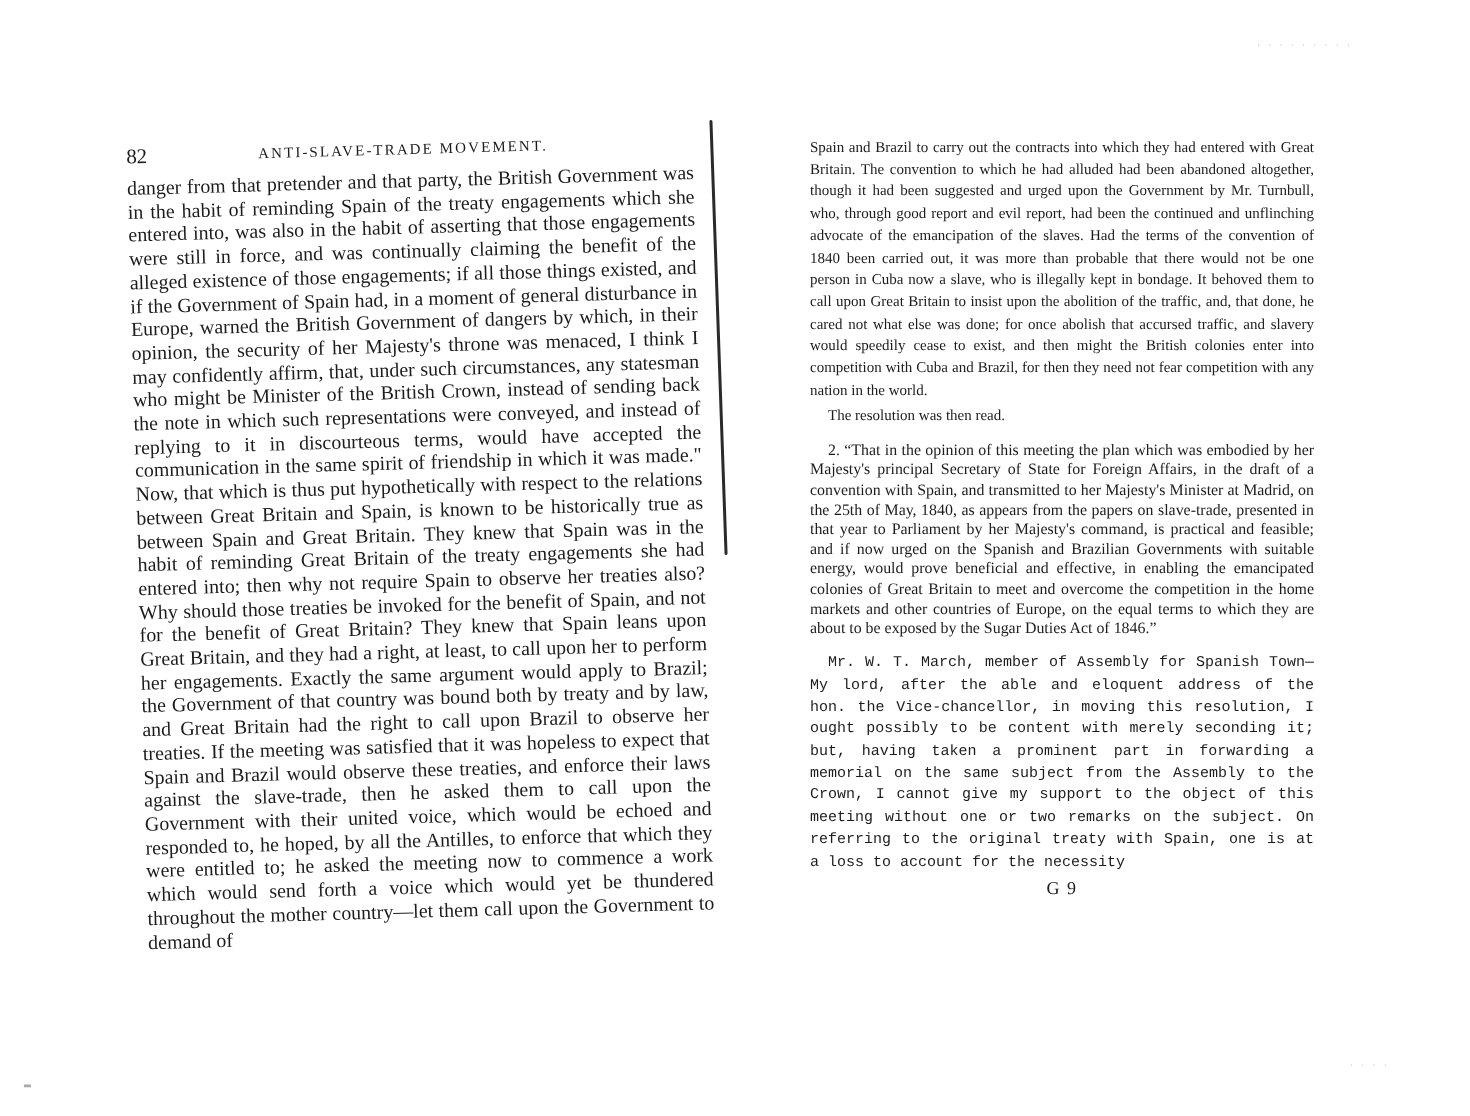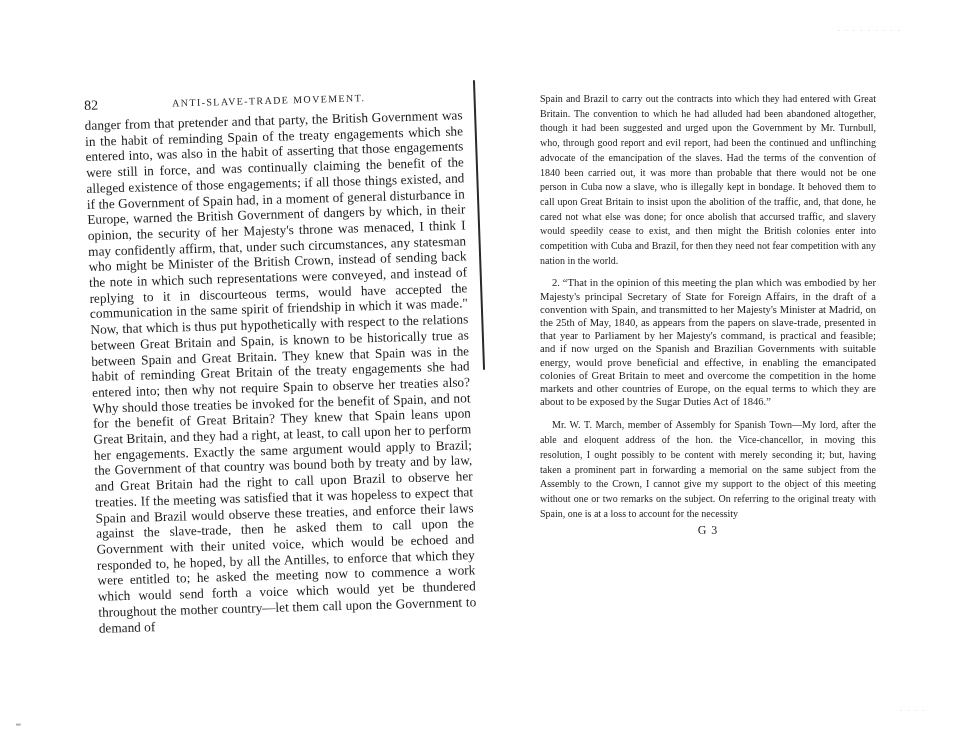--- a/index.html
+++ b/index.html
@@ -14,21 +14,21 @@
     .head .num { position: absolute; font-size: 14px; letter-spacing: 0; top: -2px; }
     .left-page .head .num { left: 0; }
     .left-page .head .title { position: absolute; left: 88px; top: 0; }
     .right-page .head .num { right: 0; }
     .right-page .head .title { position: absolute; left: 124px; top: 0; }
     .body-text { font-size: 13.3px; line-height: 15.7px; text-align: justify; margin: 0; }
     .right-page .body-text { font-size: 10px; line-height: 14.7px; }
     .small-text { font-size: 10.6px; line-height: 13.2px; text-align: justify; margin: 8px 0 0 0; text-indent: 12px; }
     .indent { text-indent: 12px; }
     .read { margin-top: 3px; }
-    .para2 { margin-top: 10px; }
+    .para2 { margin-top: 10px; font-family: Liberation Mono, monospace; }
     .sig { text-align: center; font-size: 12px; margin-top: 2px; letter-spacing: 1px; }
     .gutter { position: absolute; left: 478px; top: 80px; width: 2px; height: 290px; background: #2a2a2a;
       border-radius: 2px; transform: skewX(2deg); }
     .specks { position: absolute; font-size: 6px; color: #aaa; letter-spacing: 2px; }
   </style>
 </head>
 <body>
 
 <div class="specks" style="left:838px; top:28px;">· · · · · · · · ·</div>
 <div class="specks" style="left:900px; top:708px;">· · · ·</div>
@@ -39,16 +39,17 @@
 <div class="page left-page">
   <div class="head">
     <span class="num">82</span>
     <span class="title">ANTI-SLAVE-TRADE MOVEMENT.</span>
   </div>
   <p class="body-text">danger from that pretender and that party, the British Government was in the habit of reminding Spain of the treaty engagements which she entered into, was also in the habit of asserting that those engagements were still in force, and was continually claiming the benefit of the alleged existence of those engagements; if all those things existed, and if the Government of Spain had, in a moment of general disturbance in Europe, warned the British Government of dangers by which, in their opinion, the security of her Majesty's throne was menaced, I think I may confidently affirm, that, under such circumstances, any statesman who might be Minister of the British Crown, instead of sending back the note in which such representations were conveyed, and instead of replying to it in discourteous terms, would have accepted the communication in the same spirit of friendship in which it was made."  Now, that which is thus put hypothetically with respect to the relations between Great Britain and Spain, is known to be historically true as between Spain and Great Britain.  They knew that Spain was in the habit of reminding Great Britain of the treaty engagements she had entered into; then why not require Spain to observe her treaties also?  Why should those treaties be invoked for the benefit of Spain, and not for the benefit of Great Britain?  They knew that Spain leans upon Great Britain, and they had a right, at least, to call upon her to perform her engagements.  Exactly the same argument would apply to Brazil; the Government of that country was bound both by treaty and by law, and Great Britain had the right to call upon Brazil to observe her treaties.  If the meeting was satisfied that it was hopeless to expect that Spain and Brazil would observe these treaties, and enforce their laws against the slave-trade, then he asked them to call upon the Government with their united voice, which would be echoed and responded to, he hoped, by all the Antilles, to enforce that which they were entitled to; he asked the meeting now to commence a work which would send forth a voice which would yet be thundered throughout the mother country—let them call upon the Government to demand of</p>
 </div>
 
 <div class="page right-page">
   <p class="body-text">Spain and Brazil to carry out the contracts into which they had entered with Great Britain.  The convention to which he had alluded had been abandoned altogether, though it had been suggested and urged upon the Government by Mr. Turnbull, who, through good report and evil report, had been the continued and unflinching advocate of the emancipation of the slaves.  Had the terms of the convention of 1840 been carried out, it was more than probable that there would not be one person in Cuba now a slave, who is illegally kept in bondage.  It behoved them to call upon Great Britain to insist upon the abolition of the traffic, and, that done, he cared not what else was done; for once abolish that accursed traffic, and slavery would speedily cease to exist, and then might the British colonies enter into competition with Cuba and Brazil, for then they need not fear competition with any nation in the world.</p>
+  <p class="body-text indent read">The resolution was then read.</p>
   <p class="small-text">2. “That in the opinion of this meeting the plan which was embodied by her Majesty's principal Secretary of State for Foreign Affairs, in the draft of a convention with Spain, and transmitted to her Majesty's Minister at Madrid, on the 25th of May, 1840, as appears from the papers on slave-trade, presented in that year to Parliament by her Majesty's command, is practical and feasible; and if now urged on the Spanish and Brazilian Governments with suitable energy, would prove beneficial and effective, in enabling the emancipated colonies of Great Britain to meet and overcome the competition in the home markets and other countries of Europe, on the equal terms to which they are about to be exposed by the Sugar Duties Act of 1846.”</p>
   <p class="body-text indent para2">Mr. W. T. March, member of Assembly for Spanish Town—My lord, after the able and eloquent address of the hon. the Vice-chancellor, in moving this resolution, I ought possibly to be content with merely seconding it; but, having taken a prominent part in forwarding a memorial on the same subject from the Assembly to the Crown, I cannot give my support to the object of this meeting without one or two remarks on the subject.  On referring to the original treaty with Spain, one is at a loss to account for the necessity</p>
-  <div class="sig">G 3</div>
+  <div class="sig">G 9</div>
 </div>
 
 </body></html>

